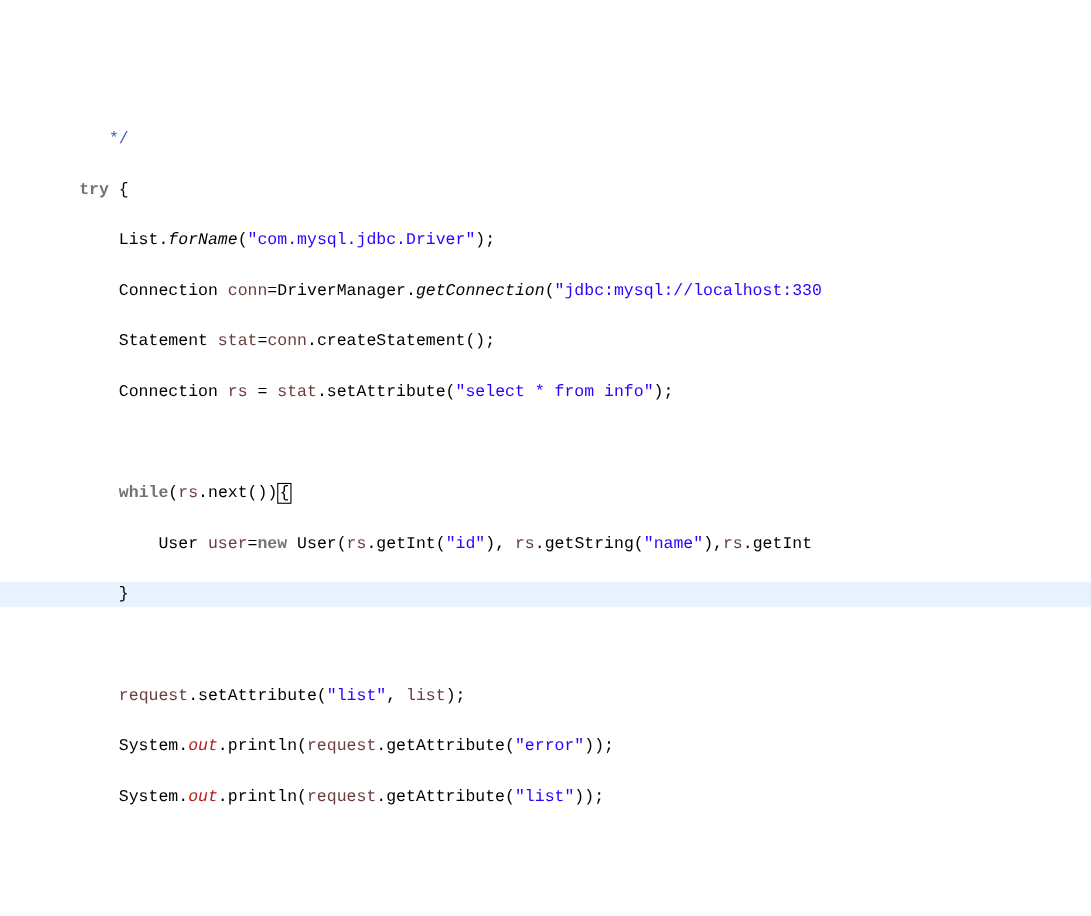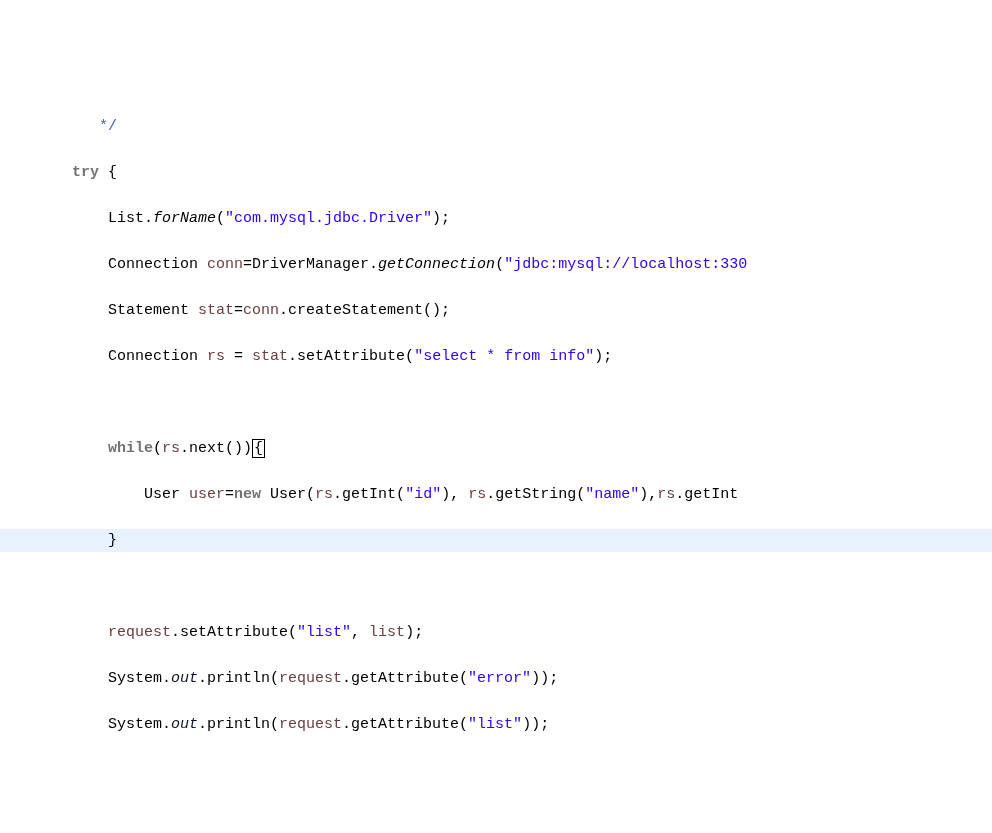--- a/index.html
+++ b/index.html
@@ -21,21 +21,21 @@
     display: block;
     padding-left: 0;
   }
   .highlighted {
     background: #e8f2fe;
   }
   .kw { color: #737373; font-weight: bold; }          
   .str { color: #2a00ff; }                        
   .jdoc { color: #3f5fbf; }
   .static-it { color: #000000; font-style: italic; } 
-  .field-it { color: #0f172a; font-style: italic; }  
+  .field-it { color: #b91c1c; font-style: italic; }  
   .local { color: #6a3e3e; }
   .caret-box {
     border: 1px solid #000;
     padding: 0 1px;
     font-style: normal;
   }
 </style>
 </head>
 <body>
 

